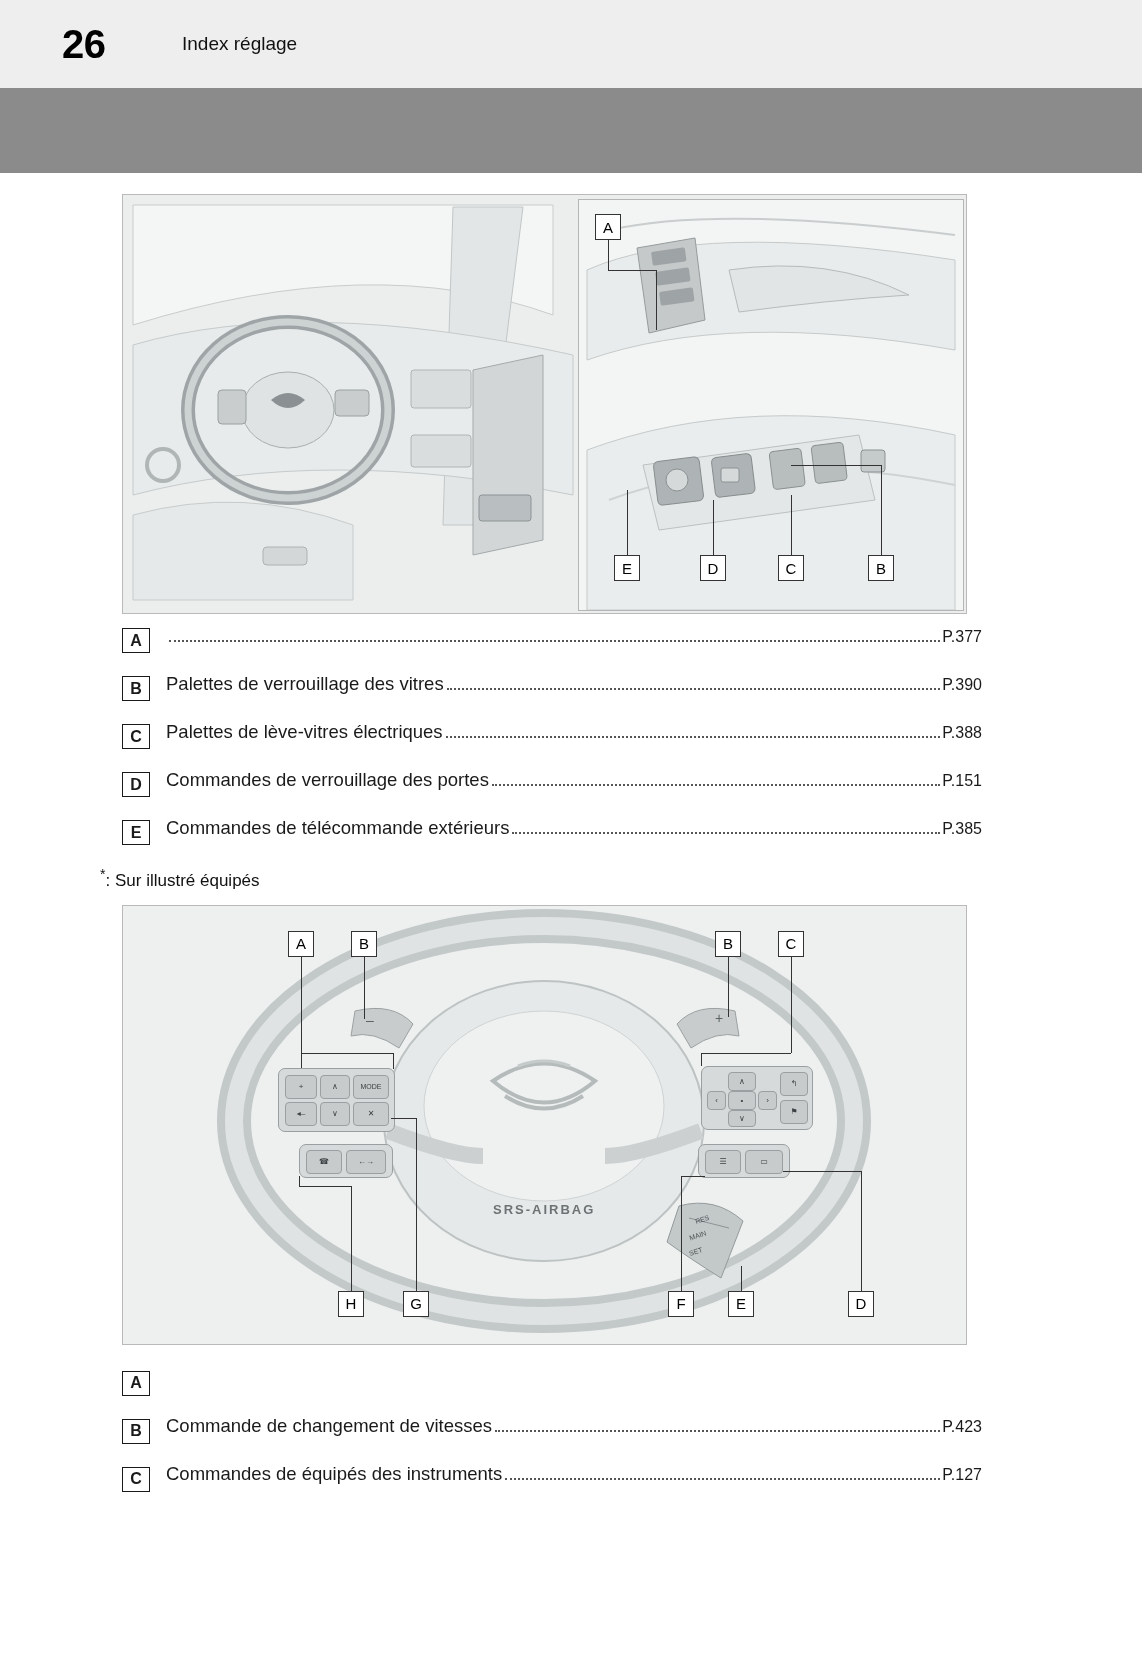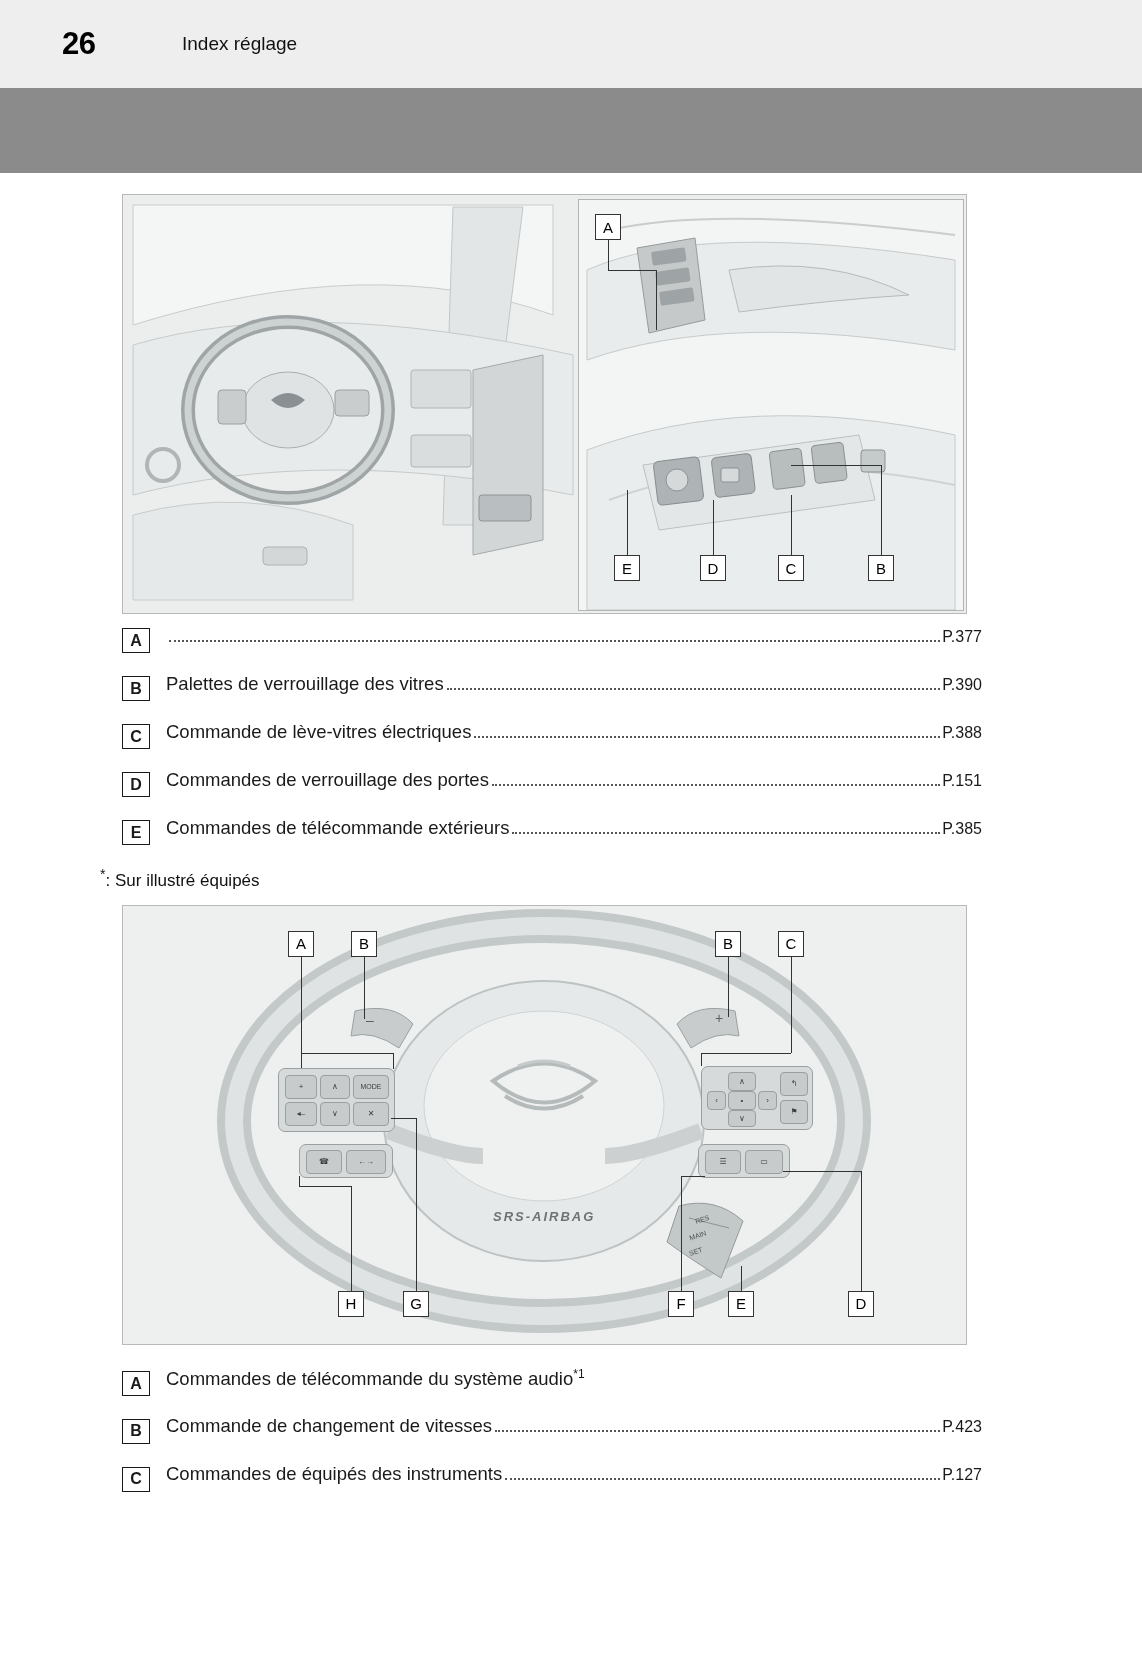--- a/index.html
+++ b/index.html
@@ -19,21 +19,21 @@
   
   .page-header {
     height: 88px;
     background: #eeeeee;
     display: flex;
     align-items: center;
     padding-left: 62px;
     box-sizing: border-box;
   }
   .page-number {
-    font-size: 31px;
+    font-size: 40px;
     font-weight: bold;
     letter-spacing: -0.5px;
     color: #000;
     width: 120px;
   }
   .header-title {
     font-size: 19px;
     color: #111;
   }
   .header-band {
@@ -277,21 +277,21 @@
 
   <div class="index-row">
     <div class="index-key">B</div>
     <div class="index-text"><span>Palettes de verrouillage des vitres</span></div>
     <div class="dots"></div>
     <div class="index-page">P.390</div>
   </div>
 
   <div class="index-row">
     <div class="index-key">C</div>
-    <div class="index-text"><span>Commande de lève-vitres électriques</span></div>
+    <div class="index-text"><span>Palettes de lève-vitres électriques</span></div>
     <div class="dots"></div>
     <div class="index-page">P.388</div>
   </div>
 
   <div class="index-row">
     <div class="index-key">D</div>
     <div class="index-text"><span>Commandes de verrouillage des portes</span></div>
     <div class="dots"></div>
     <div class="index-page">P.151</div>
   </div>
@@ -362,21 +362,21 @@
     <div class="switchkey" style="left:46px; top:5px; width:36px; height:22px;">▭</div>
   </div>
 
   <div style="position:absolute;left:243px;top:106px;font-size:14px;color:#5d6364;">–</div>
   <div style="position:absolute;left:592px;top:104px;font-size:14px;color:#5d6364;">+</div>
 
   <div style="position:absolute;left:572px;top:310px;font-size:7px;color:#4c5253;transform:rotate(-18deg);">RES</div>
   <div style="position:absolute;left:566px;top:326px;font-size:7px;color:#4c5253;transform:rotate(-18deg);">MAIN</div>
   <div style="position:absolute;left:566px;top:342px;font-size:7px;color:#4c5253;transform:rotate(-18deg);">SET</div>
 
-  <div class="srs" style="left:370px; top:303px;font-style:italic;">SRS-AIRBAG</div>
+  <div class="srs" style="left:370px; top:296px;">SRS-AIRBAG</div>
 
   <div class="lbl" style="left:165px; top:25px;">A</div>
   <div class="leader v" style="left:178px; top:51px; height:111px;"></div>
   <div class="leader h" style="left:178px; top:147px; width:92px;"></div>
   <div class="leader v" style="left:270px; top:147px; height:16px;"></div>
 
   <div class="lbl" style="left:228px; top:25px;">B</div>
   <div class="leader v" style="left:241px; top:51px; height:62px;"></div>
 
   <div class="lbl" style="left:592px; top:25px;">B</div>
@@ -405,21 +405,20 @@
 
   <div class="lbl" style="left:725px; top:385px;">D</div>
   <div class="leader v" style="left:738px; top:265px; height:120px;"></div>
   <div class="leader h" style="left:660px; top:265px; width:78px;"></div>
 </div>
 
 <div class="index-list index-list2">
 
   <div class="index-row">
     <div class="index-key">A</div>
-    <div class="index-text"><span>Commandes de télécommande du système audio</span><sup>*1</sup></div>
   </div>
 
   <div class="index-row">
     <div class="index-key">B</div>
     <div class="index-text"><span>Commande de changement de vitesses</span></div>
     <div class="dots"></div>
     <div class="index-page">P.423</div>
   </div>
 
   <div class="index-row">

